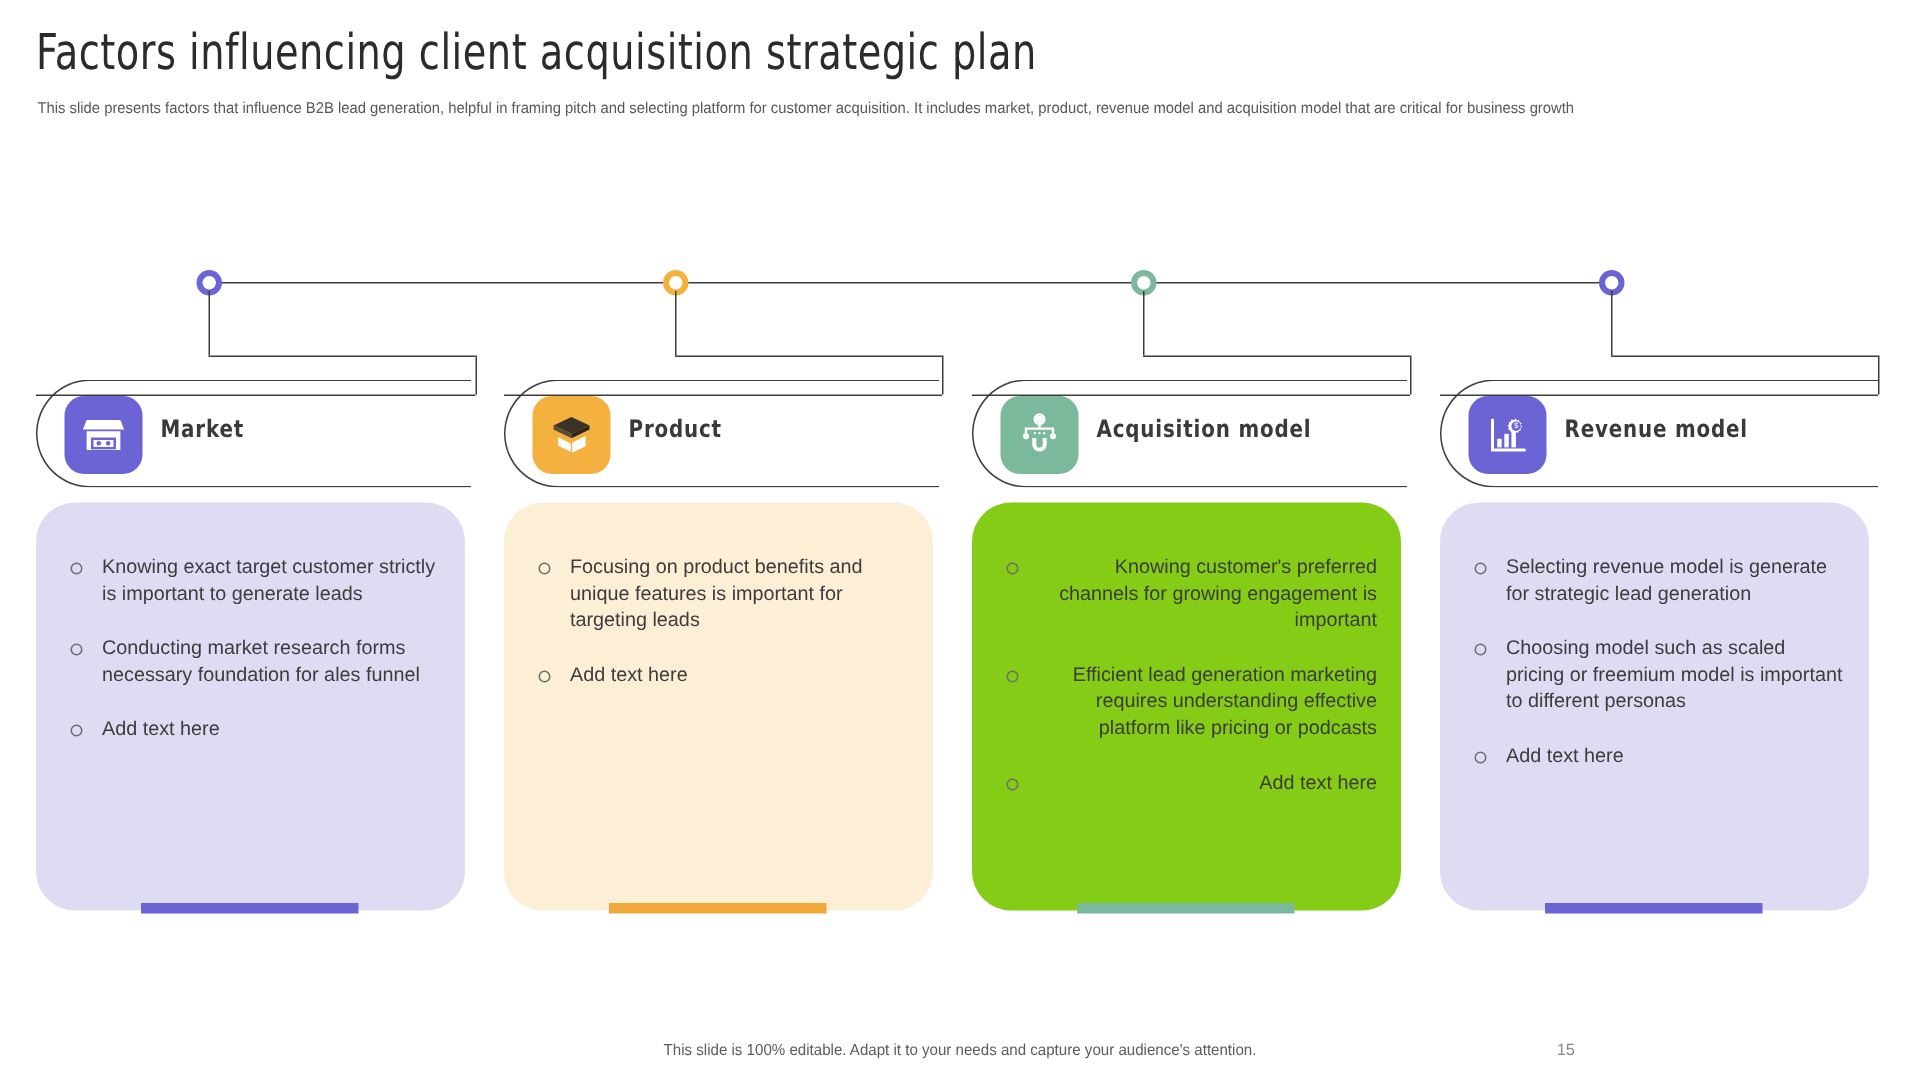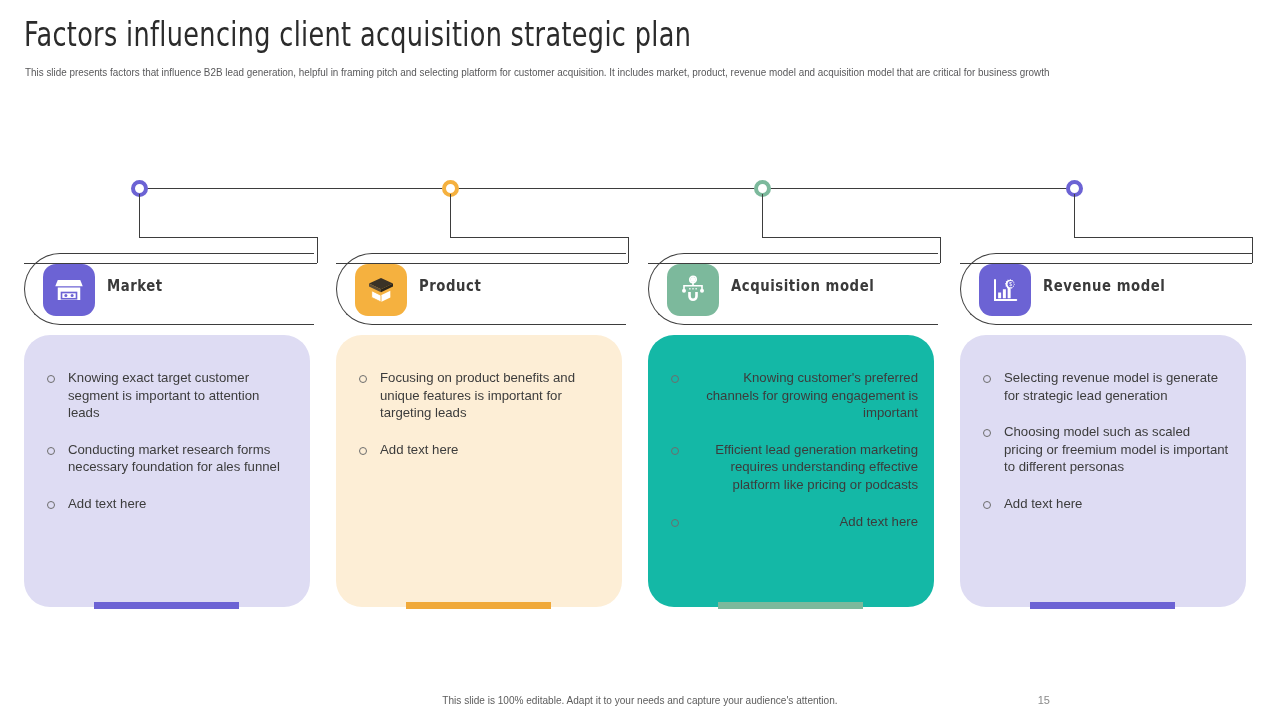--- a/index.html
+++ b/index.html
@@ -158,21 +158,21 @@
           <path d="M3 10h18v10H3V10zm3 3h12v6H6v-6z" fill="#ffffff"></path>
           <rect x="6" y="14" width="12" height="5" fill="none" stroke="#6c63d4" stroke-width="1.3"></rect>
           <circle cx="9.5" cy="16.4" r="1.2" fill="#6c63d4"></circle>
           <circle cx="14.5" cy="16.4" r="1.2" fill="#6c63d4"></circle>
         </svg>
       </div>
       <div class="head-label">Market</div>
     </div>
     <div class="card-body" style="background: rgb(222, 220, 243);">
       <ul class="bullet-list">
-        <li>Knowing exact target customer segment is important to attention leads</li>
+        <li>Knowing exact target customer strictly is important to generate leads</li>
         <li>Conducting market research forms necessary foundation for ales funnel</li>
         <li>Add text here</li>
       </ul>
     </div>
     <div class="card-accent" style="background: rgb(108, 99, 212);"></div>
   </div>
 
   <div class="card" style="left:336px;">
     <div class="card-head">
       <div class="head-outline"></div>
@@ -206,21 +206,21 @@
           <circle cx="12" cy="3.6" r="2.6"></circle>
           <path d="M12 6.2v2.4M4.8 11.2v-2.6h14.4v2.6"></path>
           <circle cx="4.8" cy="12.6" r="1.6" fill="#ffffff" stroke="none"></circle>
           <circle cx="19.2" cy="12.6" r="1.6" fill="#ffffff" stroke="none"></circle>
           <path d="M9.5 10.4v1.2M12 10.4v1.2M14.5 10.4v1.2" stroke-width="1"></path>
           <path d="M9.2 13.6v3.4a2.8 2.8 0 0 0 5.6 0v-3.4" stroke-width="2.1" stroke-linecap="butt"></path>
         </svg>
       </div>
       <div class="head-label">Acquisition  model</div>
     </div>
-    <div class="card-body" style="background: #14b8a6;">
+    <div class="card-body" style="background: #84cc16;">
       <ul class="bullet-list">
         <li>Knowing customer's preferred channels for growing engagement is important</li>
         <li>Efficient lead generation marketing requires understanding effective platform like pricing or podcasts</li>
         <li>Add text here</li>
       </ul>
     </div>
     <div class="card-accent" style="background: rgb(124, 185, 156);"></div>
   </div>
 
   <div class="card" style="left:960px;">

